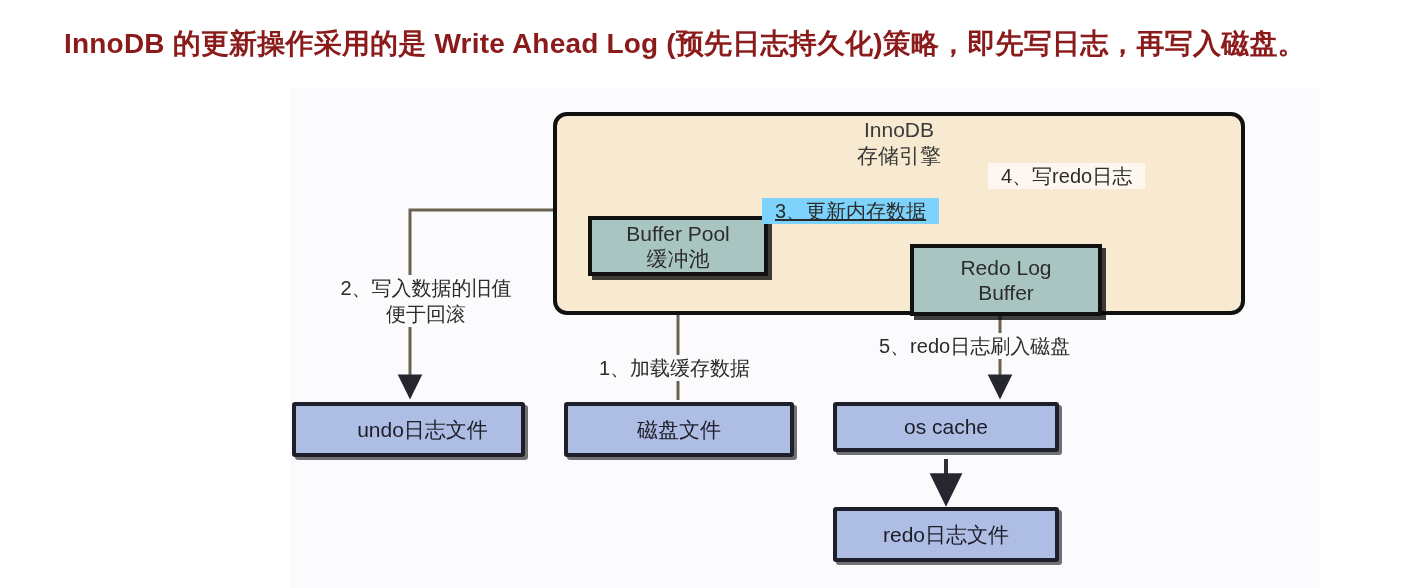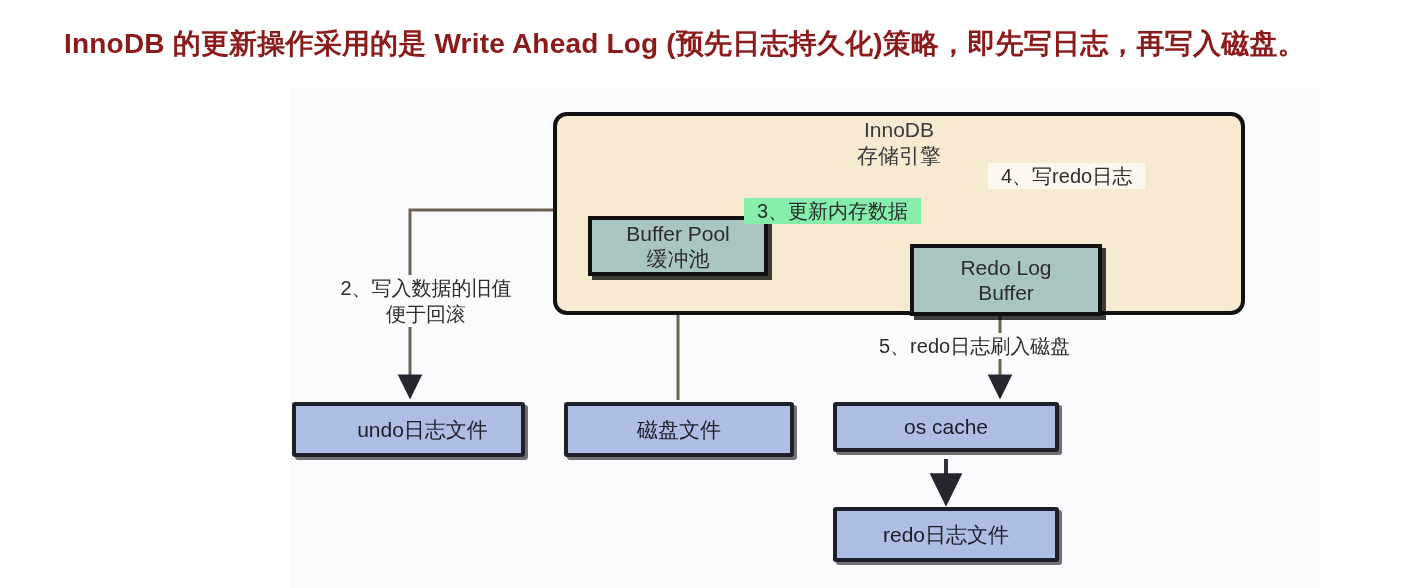--- a/index.html
+++ b/index.html
@@ -118,21 +118,21 @@
     position: absolute;
     font-size: 20px;
     color: #2b2b2b;
     white-space: nowrap;
     line-height: 26px;
     background: #fbfbfe;
     padding: 0 13px;
   }
   #label-1 { left: 586px; top: 355px; }
   #label-2 { left: 303px; top: 275px; text-align: center; width: 220px; }
-  #label-3 { left: 744px; top: 198px; background: #86efac; }
+  #label-3 { left: 762px; top: 198px; background: #7dd3fc; text-decoration: underline; }
   #label-4 { left: 988px; top: 163px; background: #fdf7ef; }
   #label-5 { left: 866px; top: 333px; }
 </style>
 </head>
 <body>
 
 <div id="page">
 
   <div id="title">InnoDB 的更新操作采用的是 Write Ahead Log (预先日志持久化)策略，即先写日志，再写入磁盘。</div>
 
@@ -194,20 +194,21 @@
   <div class="blue-box" id="disk-file">
     <span>磁盘文件</span>
   </div>
   <div class="blue-box" id="os-cache">
     <span>os cache</span>
   </div>
   <div class="blue-box" id="redo-file">
     <span>redo日志文件</span>
   </div>
 
+  <div class="step-label" id="label-1">1、加载缓存数据</div>
 
   <div class="step-label" id="label-2">
     <div>2、写入数据的旧值</div>
     <div>便于回滚</div>
   </div>
 
   <div class="step-label" id="label-3">3、更新内存数据</div>
 
   <div class="step-label" id="label-4">4、写redo日志</div>
 

